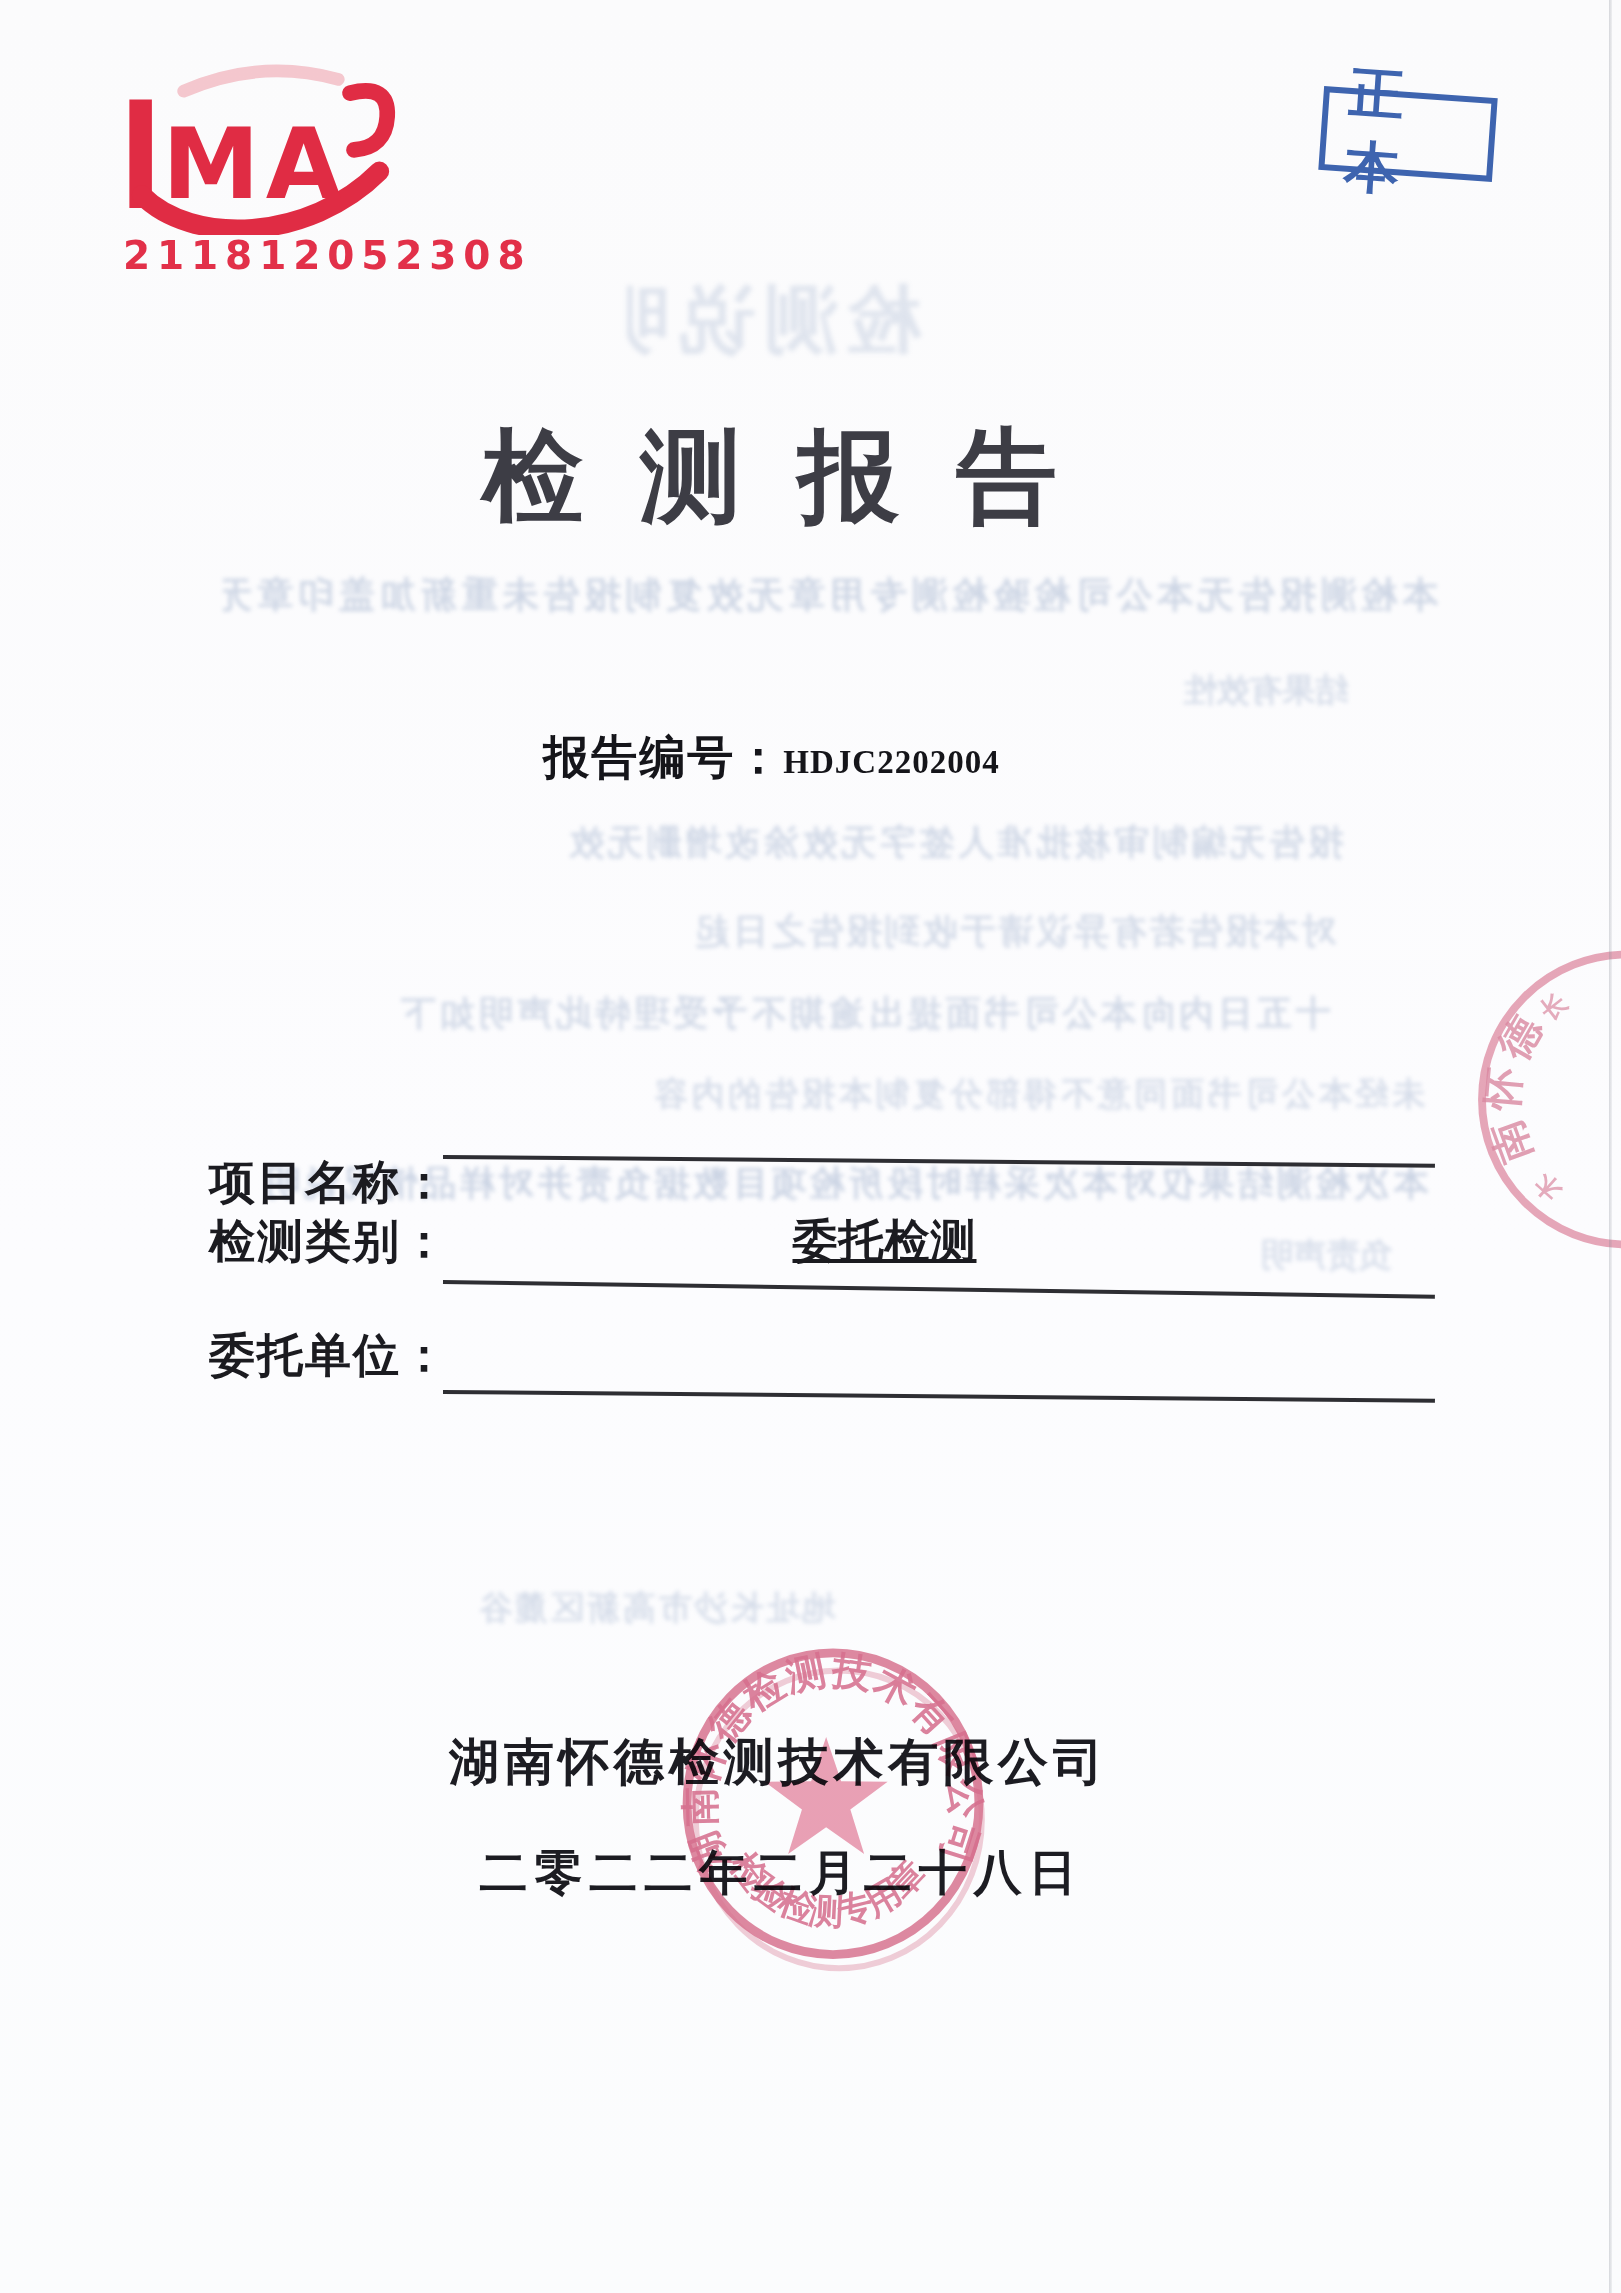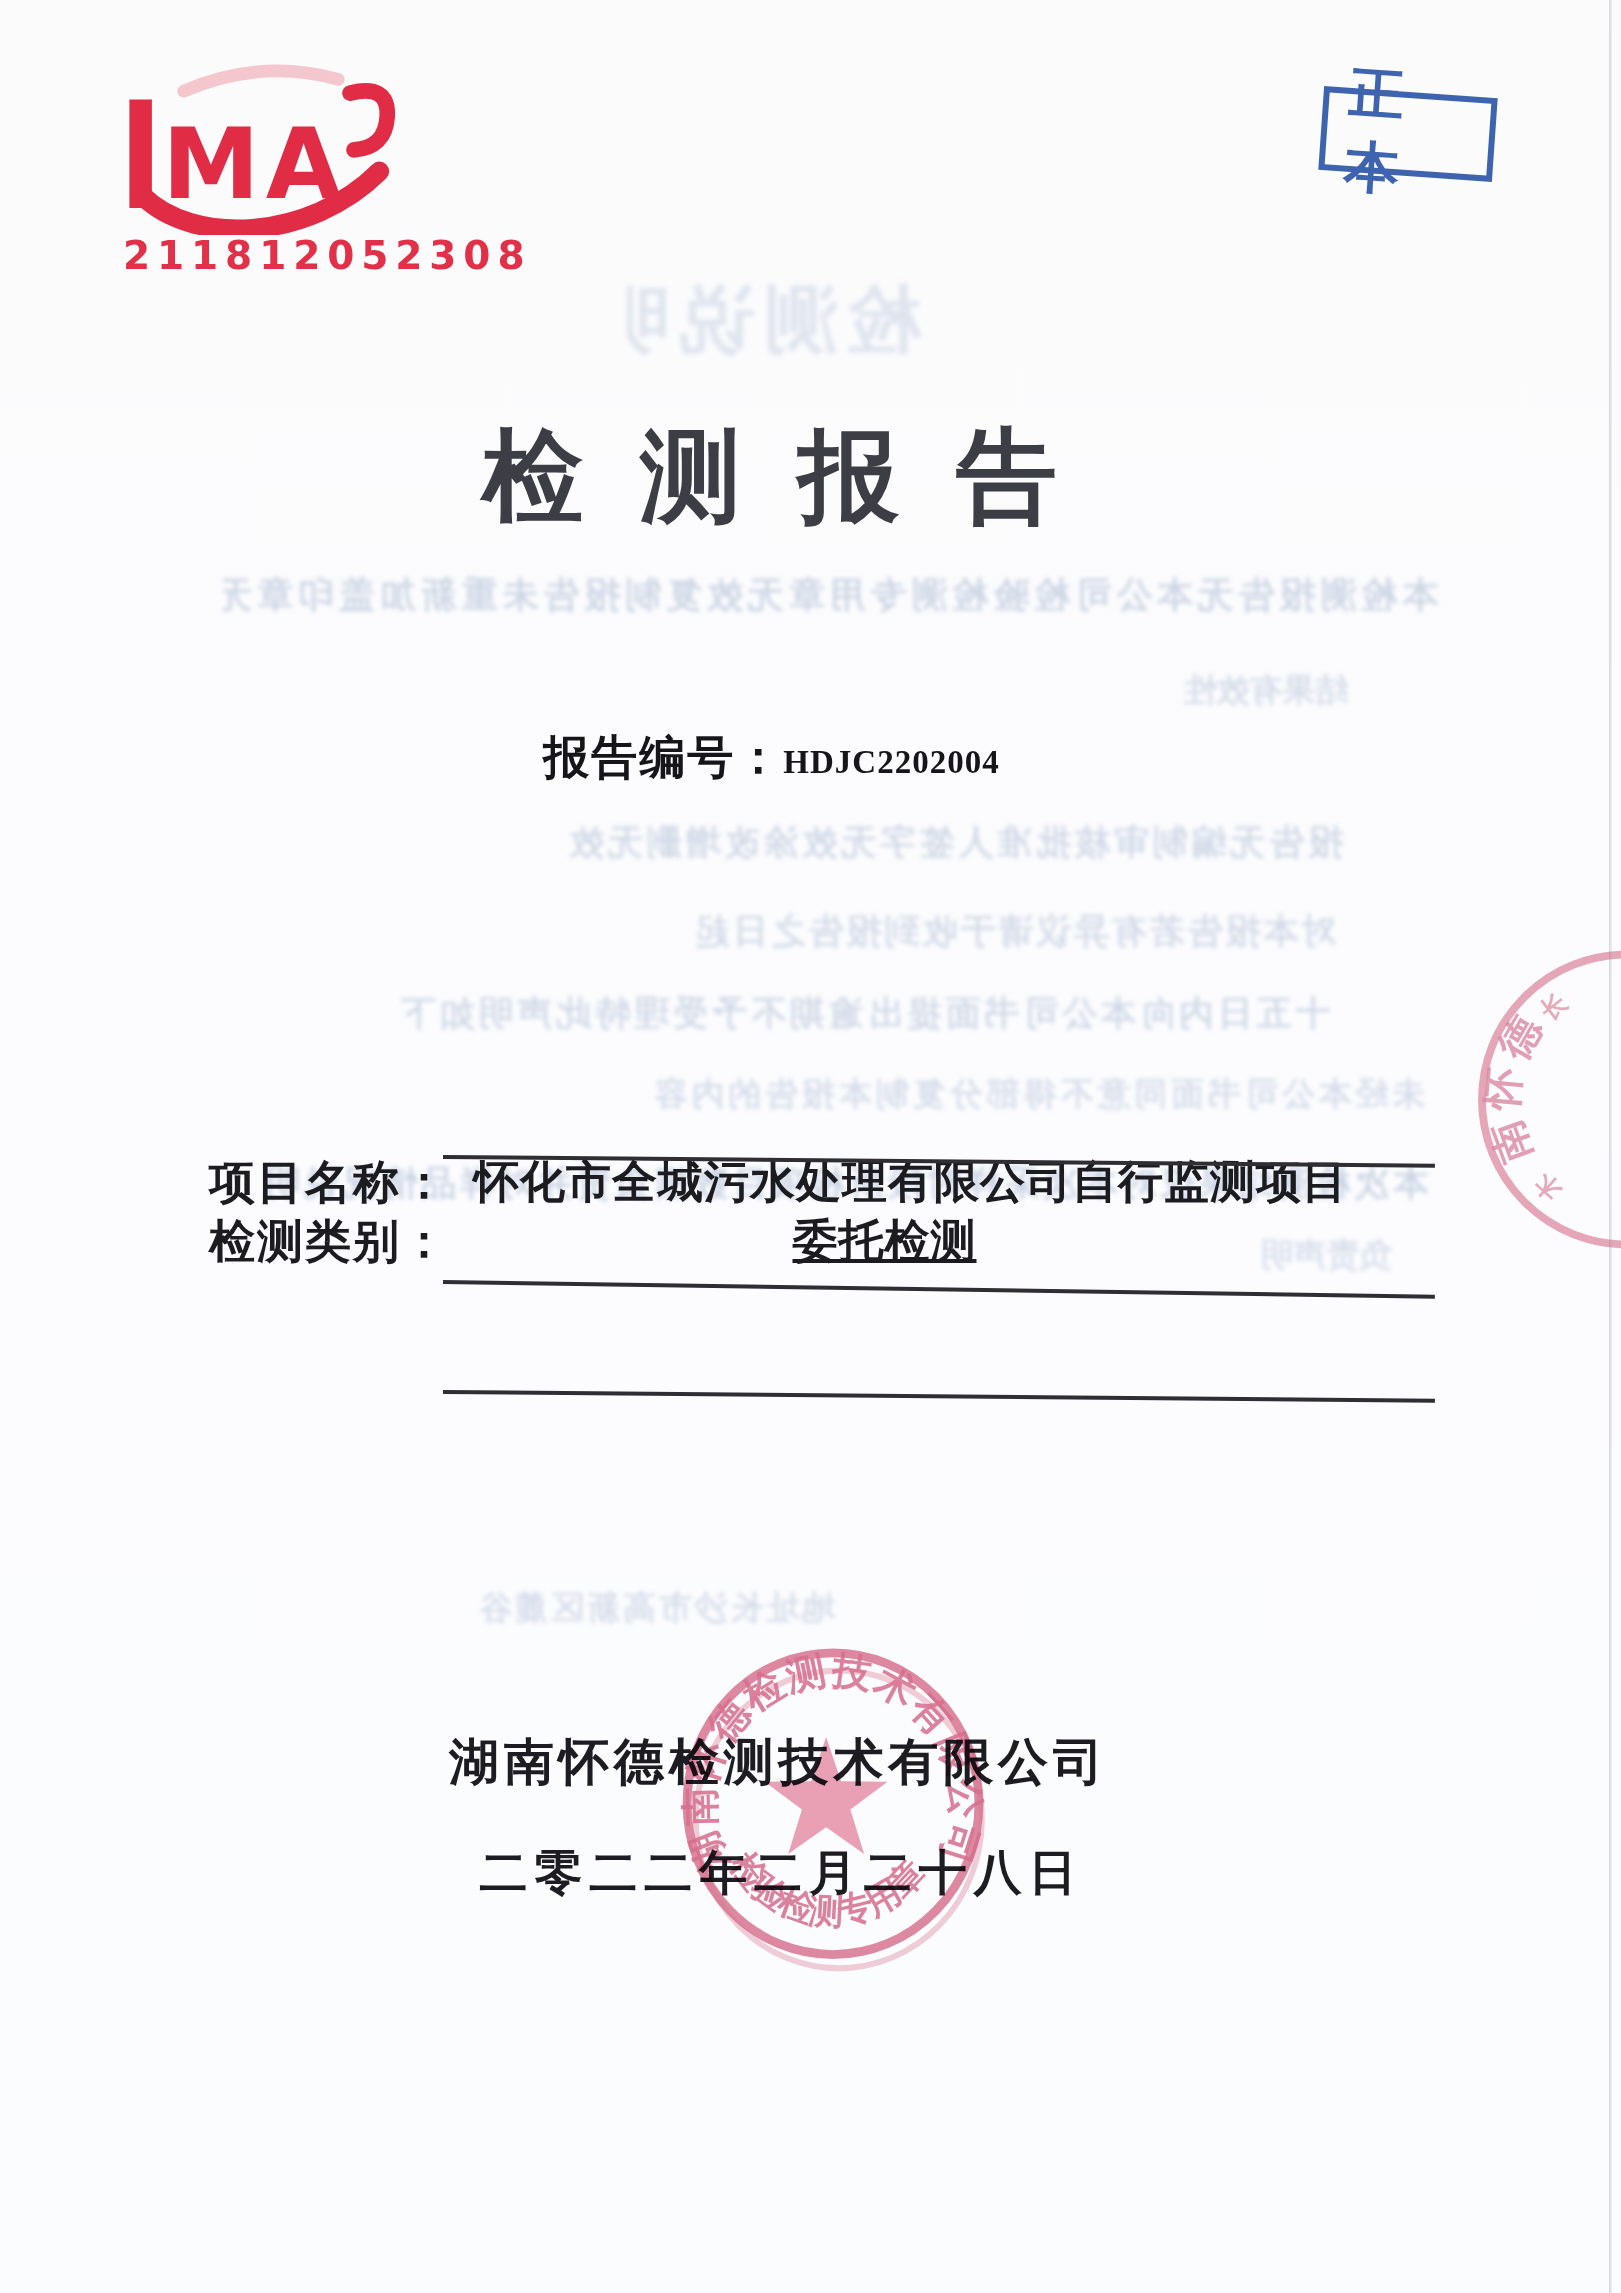--- a/index.html
+++ b/index.html
@@ -104,31 +104,31 @@
   </div>
 
   <h1 class="title">检测报告</h1>
 
   <div class="report-no">
     <span class="lbl">报告编号：</span><span class="num">HDJC2202004</span>
   </div>
 
   <div class="frow r1">
     <span class="lbl">项目名称：</span>
-    <span class="val">怀化市全城污水处理有限公司自行监测项目</span>
   </div>
   <div class="uline u1"></div>
 
   <div class="frow r2">
     <span class="lbl">检测类别：</span>
     <span class="val">委托检测</span>
   </div>
   <div class="uline u2"></div>
 
   <div class="frow r3">
+    <span class="lbl">委托单位：</span>
   </div>
   <div class="uline u3"></div>
 
   <div class="company">湖南怀德检测技术有限公司</div>
   <div class="docdate">二零二二年二月二十八日</div>
 
   <svg class="seal" width="314" height="333" viewBox="0 0 320 340" xmlns="http://www.w3.org/2000/svg">
     <defs>
       <path id="topArc" d="M58,227 A122,122 0 1 1 262,227" fill="none"></path>
       <path id="botArc" d="M51,214 A118,118 0 0 0 265,214" fill="none"></path>

